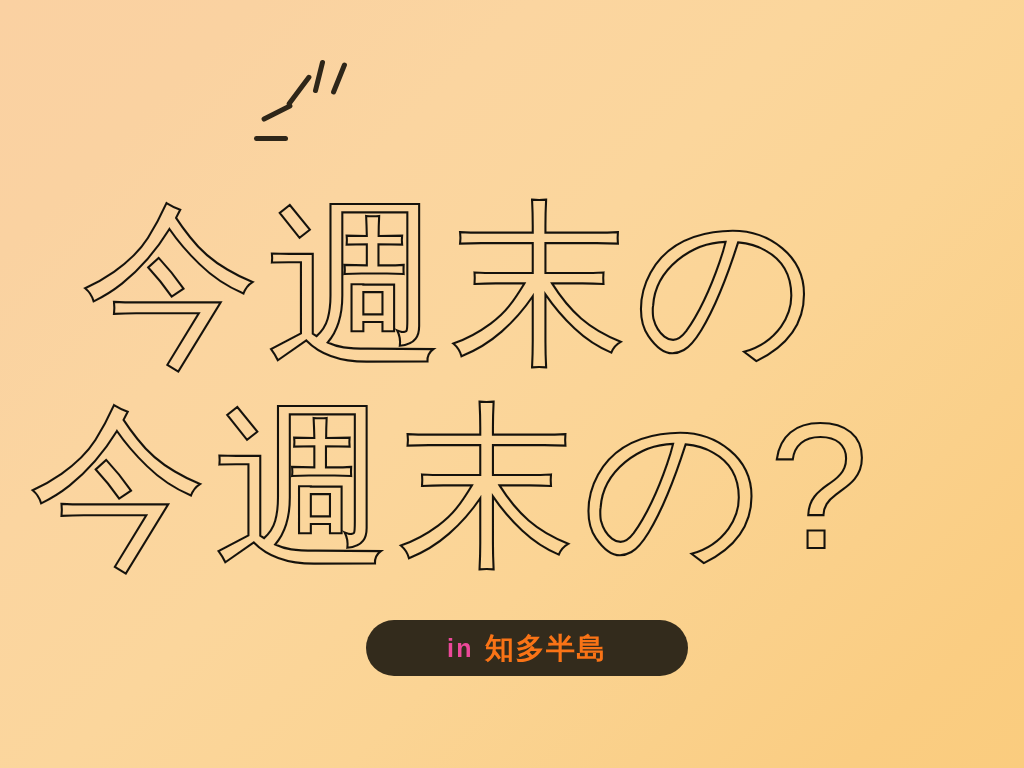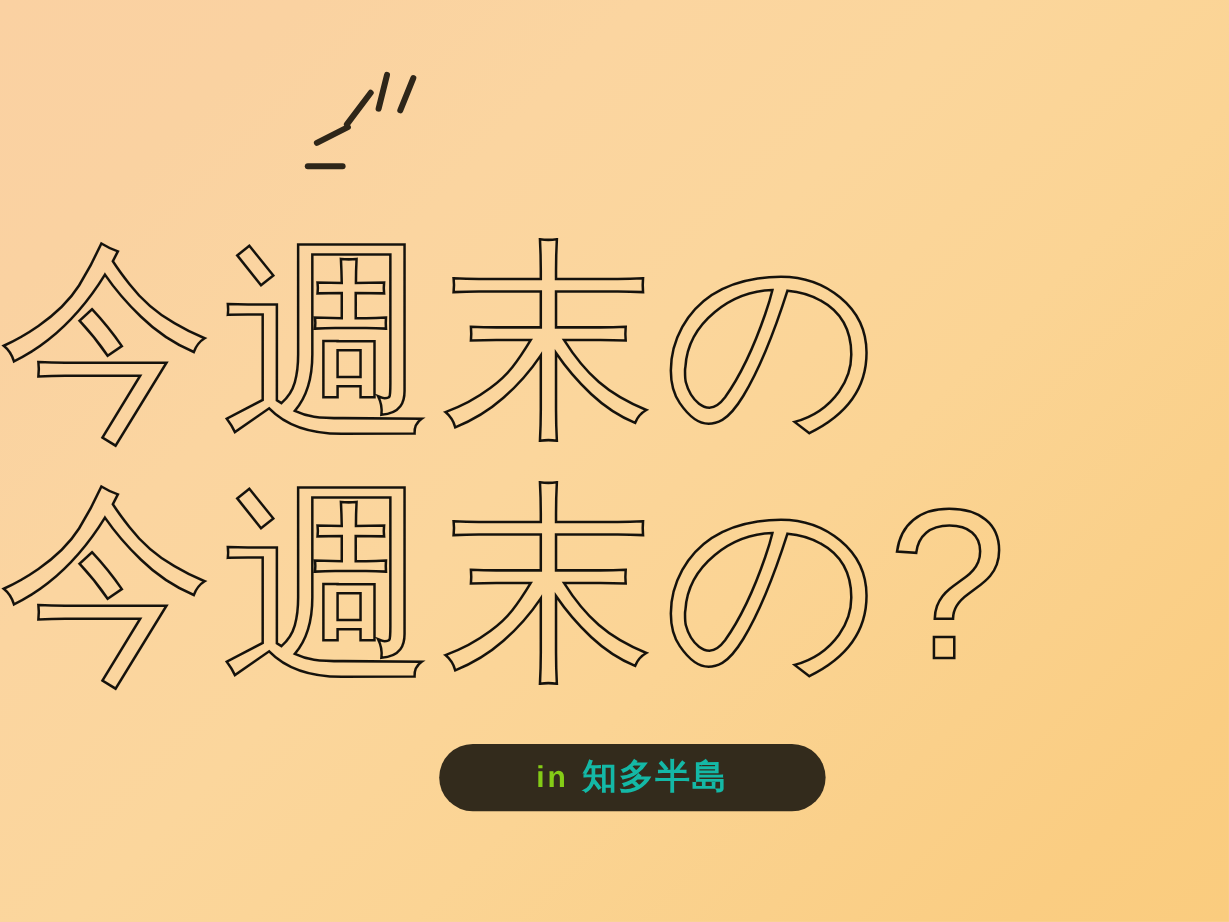--- a/index.html
+++ b/index.html
@@ -59,21 +59,21 @@
     letter-spacing:2.2px;
     white-space:nowrap;
     line-height:1;
   }
 
   
   .headline {
     position:absolute;
     left:0;
     width:904px;
-    text-align:left;
+    text-align:center;
     white-space:nowrap;
     line-height:1;
     font-weight:500;
     color:transparent;
     -webkit-text-stroke:2.1px #15120c;
     letter-spacing:6px;
   }
   #line1 {
     top:196px;
     font-size:178px;
@@ -91,28 +91,28 @@
     width:322px;
     height:56px;
     border-radius:28px;
     background:#332b1c;
     display:flex;
     align-items:center;
     justify-content:center;
     gap:11px;
   }
   #badge .bi {
-    color:#84cc16;
+    color:#ec4899;
     font-size:25px;
     font-weight:bold;
     letter-spacing:2.5px;
     line-height:1;
   }
   #badge .bj {
-    color:#14b8a6;
+    color:#f97316;
     font-size:29px;
     font-weight:bold;
     letter-spacing:1.5px;
     line-height:1;
   }
 </style>
 </head>
 <body>
 
 <div id="poster">

